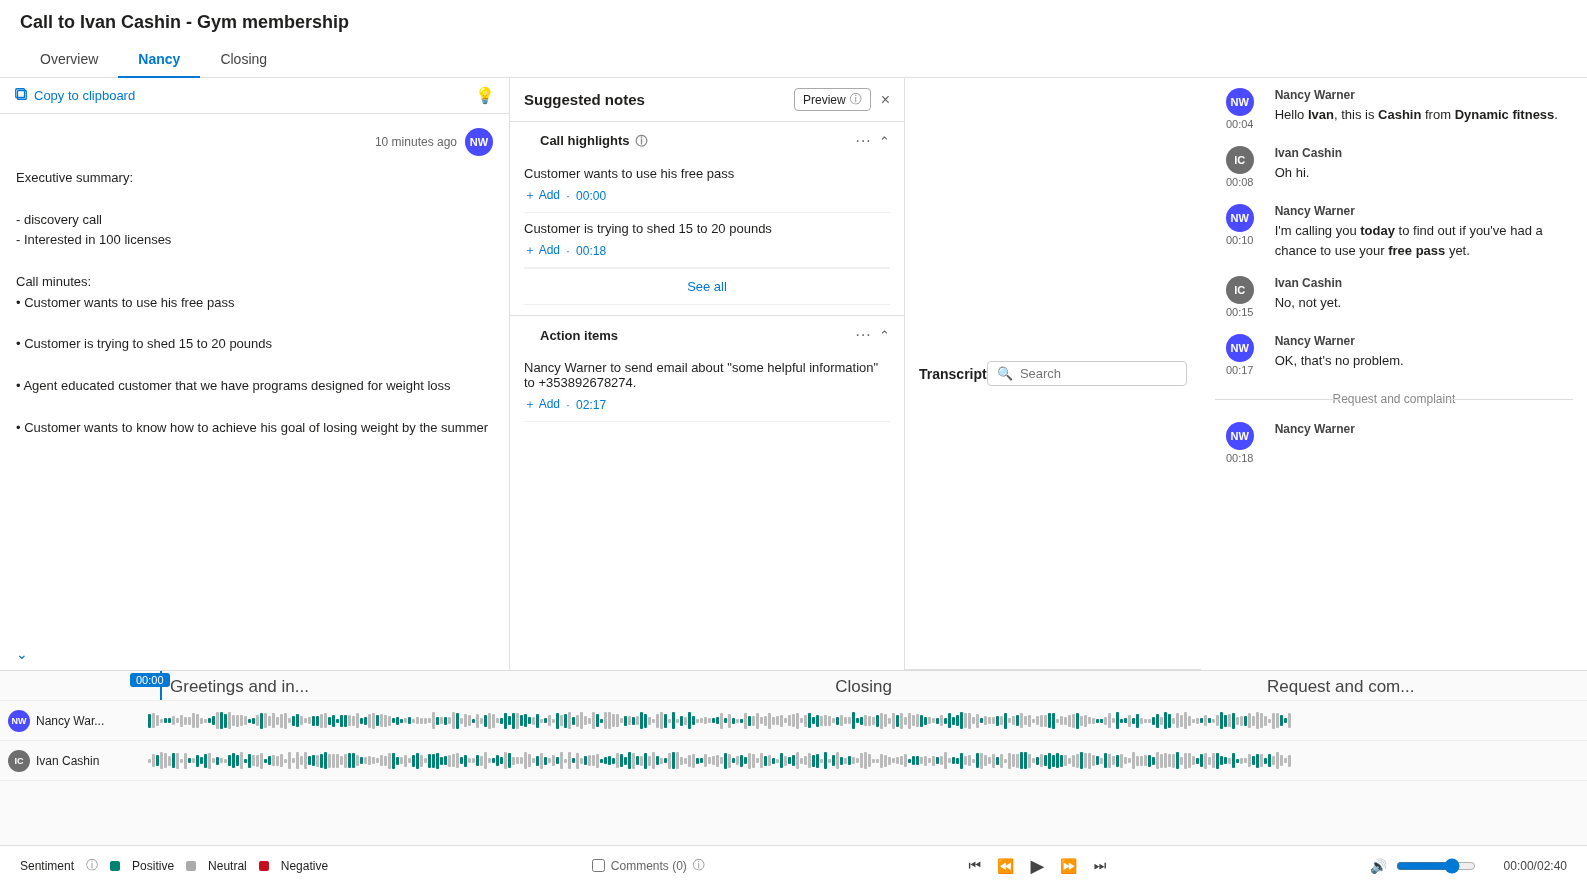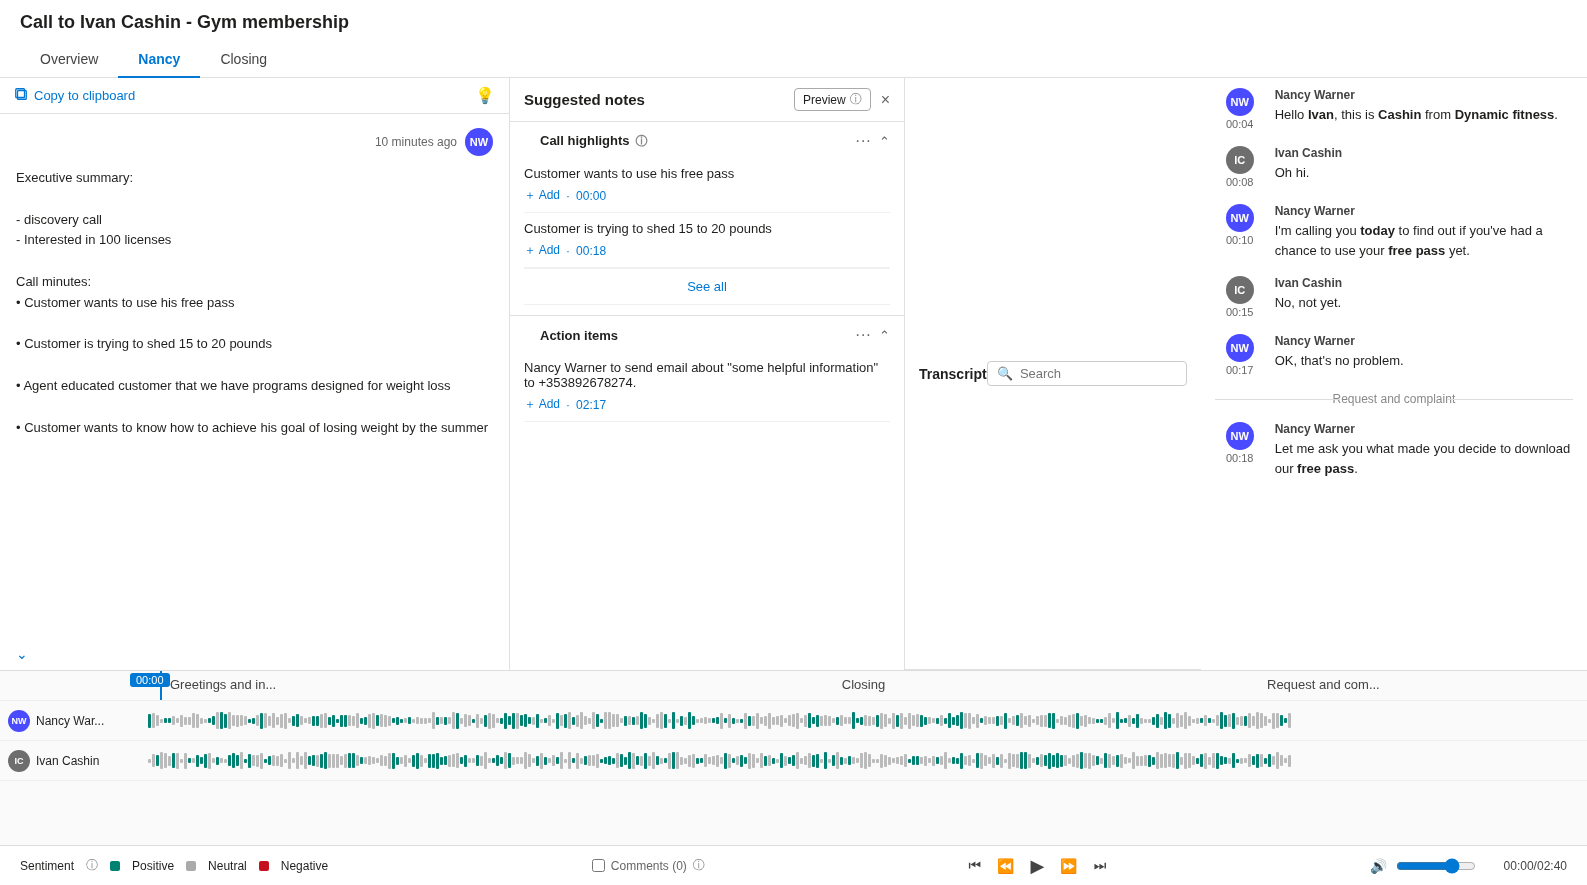--- a/index.html
+++ b/index.html
@@ -70,21 +70,21 @@
     .divider-label::before, .divider-label::after { content: ''; position: absolute; top: 50%; width: 35%; height: 1px; background: #ddd; }
     .divider-label::before { left: 0; }
     .divider-label::after { right: 0; }
 
     
     .timeline-section { height: 175px; border-top: 1px solid #ddd; background: #fafafa; display: flex; flex-direction: column; }
     .timeline-header { display: flex; align-items: stretch; height: 30px; border-bottom: 1px solid #eee; position: relative; }
     .timeline-marker { position: absolute; left: 160px; top: 0; bottom: 0; width: 2px; background: #0078d4; z-index: 10; }
     .time-badge { position: absolute; left: 130px; top: 2px; background: #0078d4; color: #fff; font-size: 11px; padding: 1px 6px; border-radius: 3px; z-index: 11; }
     .segment-labels { display: flex; width: 100%; padding-left: 160px; }
-    .segment-label { font-size: 13px; color: #444; padding: 6px 10px; }
+    .segment-label { font-size: 17px; color: #444; padding: 6px 10px; }
     .segment-greetings { width: 310px; }
     .segment-request { width: 330px; }
     .segment-closing { flex: 1; text-align: center; }
 
     .tracks { flex: 1; display: flex; flex-direction: column; }
     .track-row { display: flex; align-items: center; height: 40px; padding: 0 8px; border-bottom: 1px solid #f0f0f0; }
     .track-label { display: flex; align-items: center; gap: 6px; width: 140px; min-width: 140px; font-size: 12px; }
     .track-waveform { flex: 1; height: 20px; display: flex; align-items: center; gap: 1px; overflow: hidden; }
     .bar { width: 3px; border-radius: 1px; }
     .bar-gray { background: #bbb; }
@@ -290,21 +290,20 @@
 
         <div class="divider-label">Request and complaint</div>
 
         <div class="transcript-entry">
           <div class="transcript-meta">
             <div class="avatar avatar-nw">NW</div>
             <div class="transcript-time">00:18</div>
           </div>
           <div class="transcript-body">
             <div class="speaker-name">Nancy Warner</div>
-            <div class="transcript-text">Let me ask you what made you decide to download our <b>free pass</b>.</div>
           </div>
         </div>
 
       </div>
     </div>
   </div>
 
   <div class="timeline-section">
     <div class="timeline-header">
       <div class="time-badge">00:00</div>

